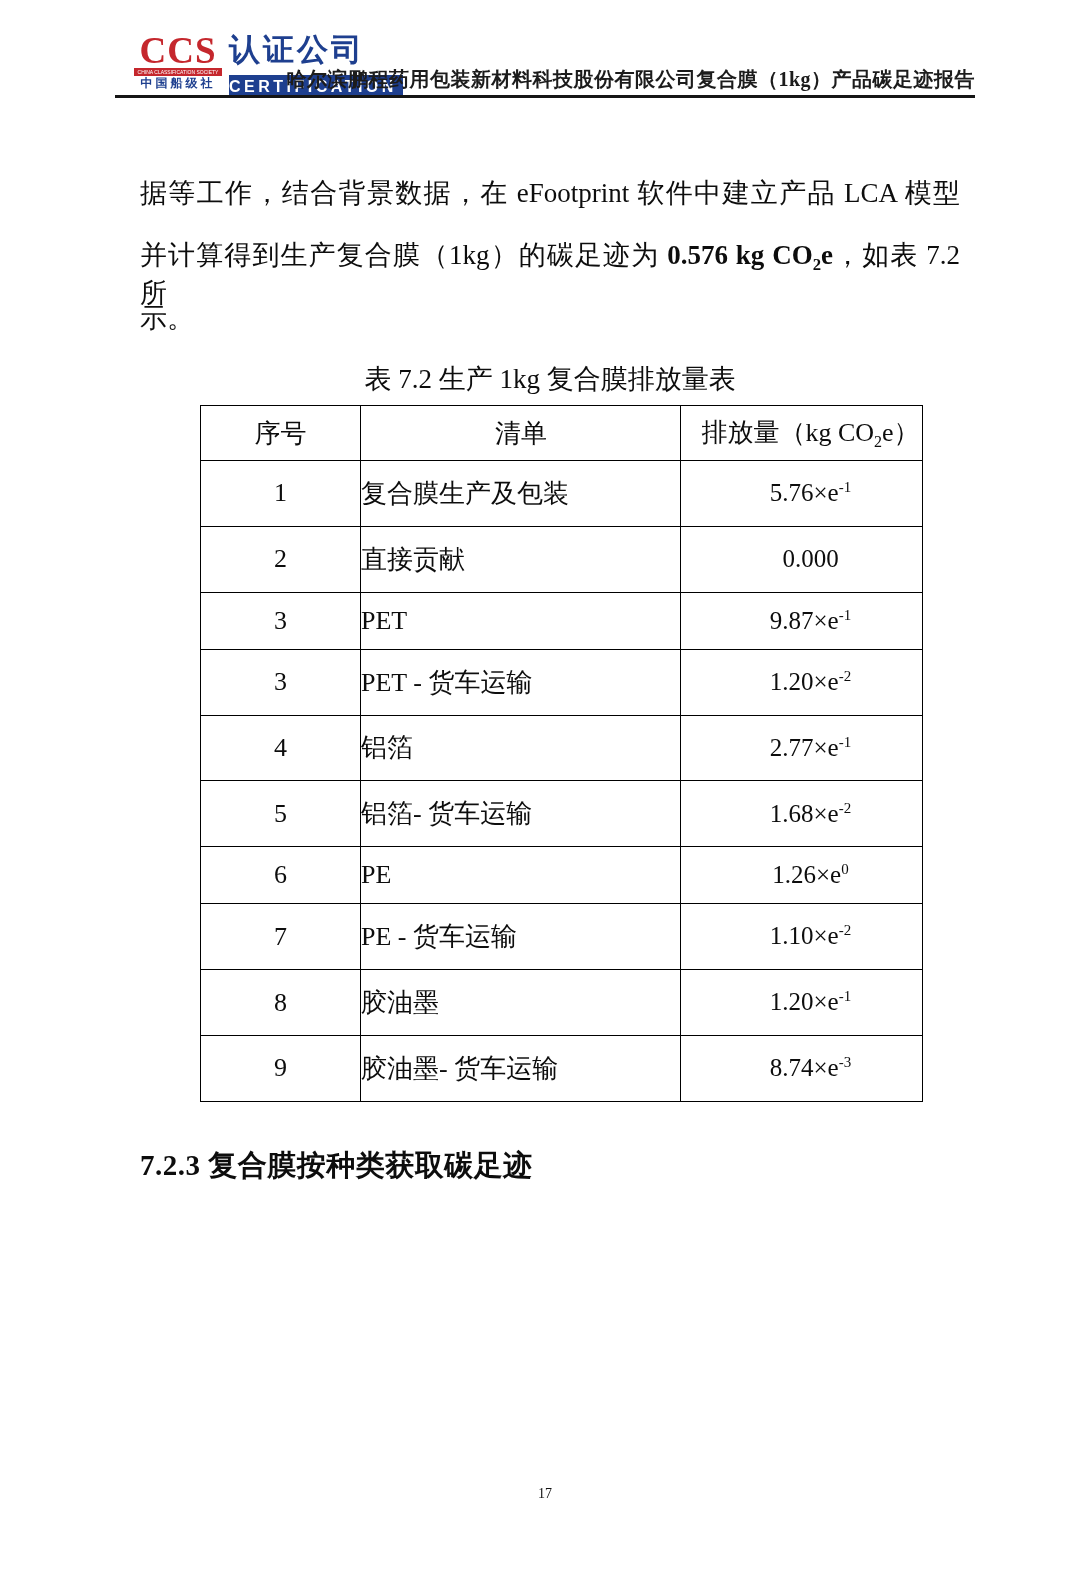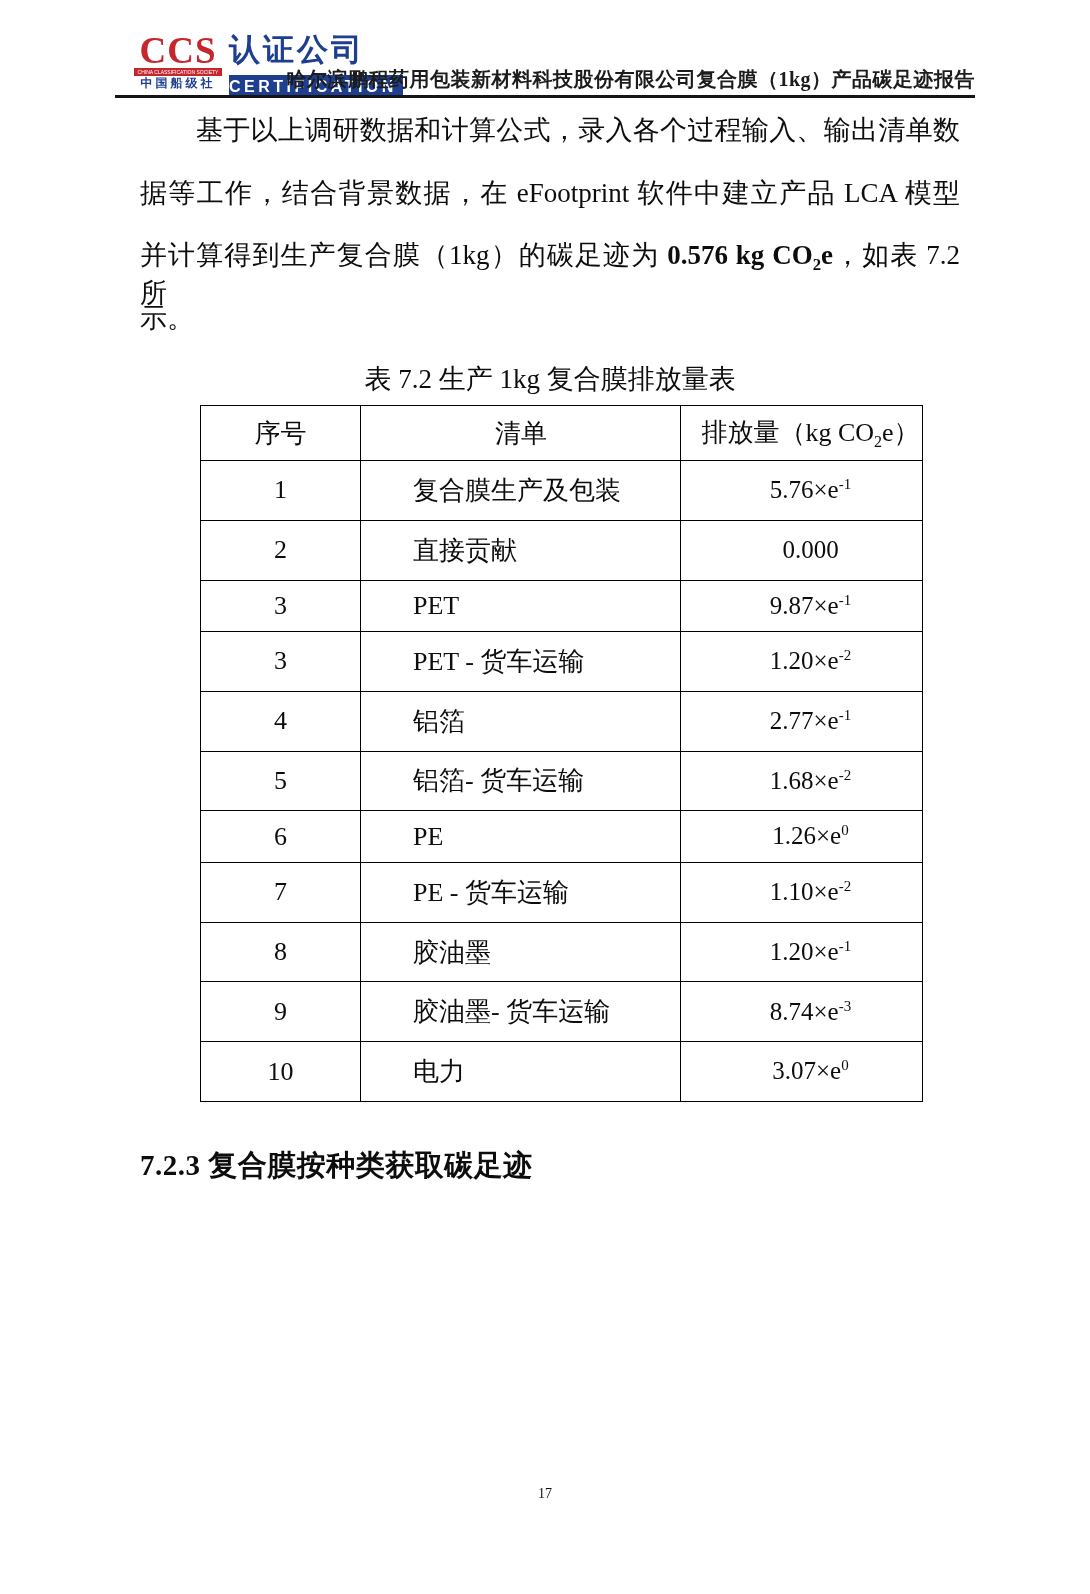--- a/index.html
+++ b/index.html
@@ -73,21 +73,21 @@
     width: 722px; height: 697px;
     border-collapse: collapse; table-layout: fixed;
     font-size: 26px; color: #0d0d0d;
   }
   table.emissions td, table.emissions th {
     border: 1.6px solid #000000; font-weight: normal; vertical-align: middle;
   }
   table.emissions tr.hrow { height: 55px; }
   col.c1 { width: 160px; } col.c2 { width: 320px; } col.c3 { width: 242px; }
   td.no, th.no { text-align: center; }
-  td.item, th.item { text-align: left; padding-left: 52px; }
+  td.item, th.item { text-align: left; }
   th.item { text-align: center; padding-left: 1px; }
   td.val, th.val { text-align: center; font-size: 25px; padding-left: 18px; }
   th.val { font-size: 26px; }
   td.val sup { font-size: 15px; }
   th.val sub, td sub { font-size: 16px; }
 
   
   .section-heading {
     position: absolute; left: 140px; top: 1146px;
     font-size: 29px; font-weight: bold; color: #0d0d0d; letter-spacing: 0.5px;
@@ -113,21 +113,20 @@
       </div>
       <div class="logo-right">
         <div class="company-name">认证公司</div>
         <div class="cert-bar">CERTIFICATION</div>
       </div>
     </div>
     <div class="doc-title">哈尔滨鹏程药用包装新材料科技股份有限公司复合膜（1kg）产品碳足迹报告</div>
     <div class="hdr-rule"></div>
   </div>
 
-  <div class="para just line1">基于以上调研数据和计算公式，录入各个过程输入、输出清单数</div>
   <div class="para just line2">据等工作，结合背景数据，在 eFootprint 软件中建立产品 LCA 模型</div>
   <div class="para just line3"><span>并计算得到生产复合膜（1kg）的碳足迹为 </span><b><span>0.576 kg CO</span><sub>2</sub><span>e</span></b><span>，如表 7.2 所</span></div>
   <div class="para line4">示。</div>
 
   <div class="tbl-title">表 7.2  生产 1kg 复合膜排放量表</div>
 
   <table class="emissions">
     <colgroup>
         <col class="c1">
         <col class="c2">
@@ -182,25 +181,20 @@
     <tr>
       <td class="no">8</td>
       <td class="item">胶油墨</td>
       <td class="val"><span>1.20×e</span><sup>-1</sup></td>
     </tr>
     <tr>
       <td class="no">9</td>
       <td class="item">胶油墨- 货车运输</td>
       <td class="val"><span>8.74×e</span><sup>-3</sup></td>
     </tr>
-    <tr>
-      <td class="no">10</td>
-      <td class="item">电力</td>
-      <td class="val"><span>3.07×e</span><sup>0</sup></td>
-    </tr>
   </tbody>
     </table>
 
   <div class="section-heading">7.2.3 复合膜按种类获取碳足迹</div>
 
   <div class="page-num">17</div>
 
 </div>
 
 </body></html>

